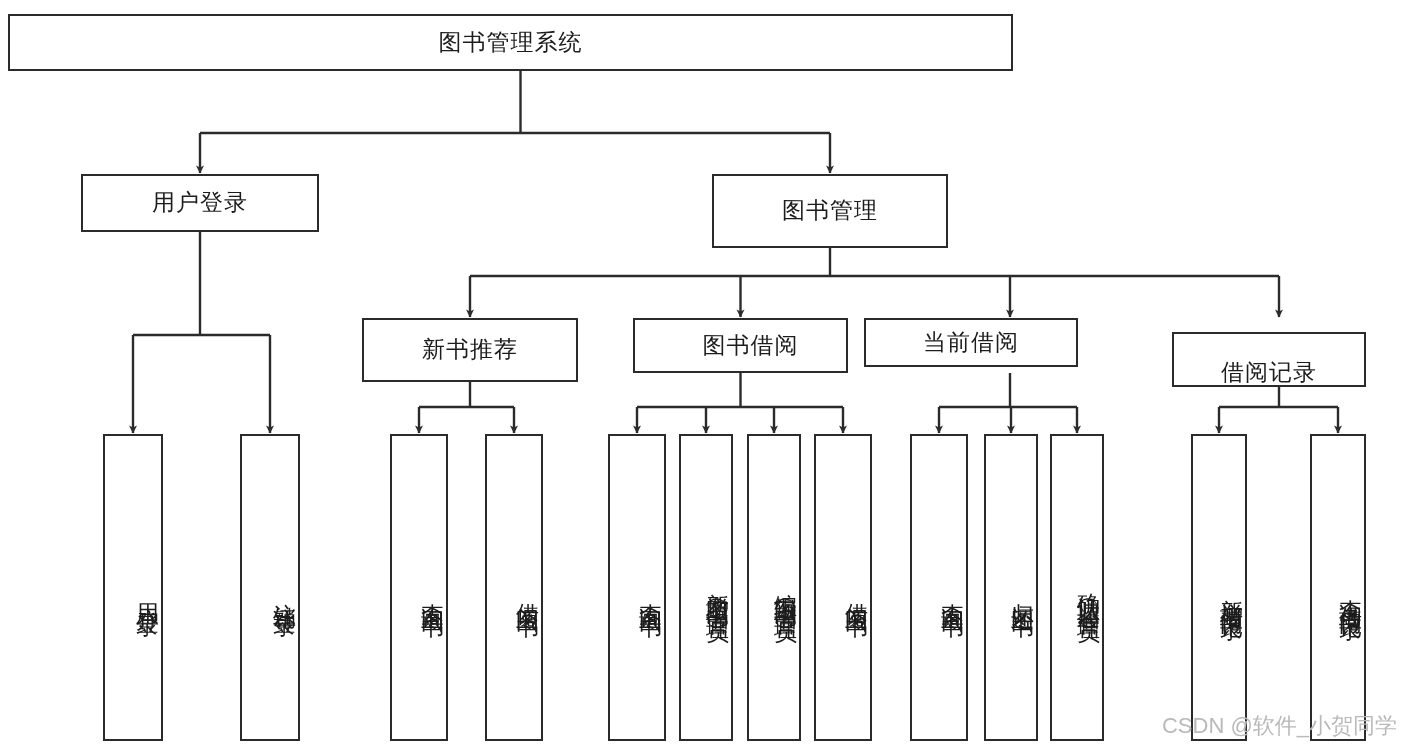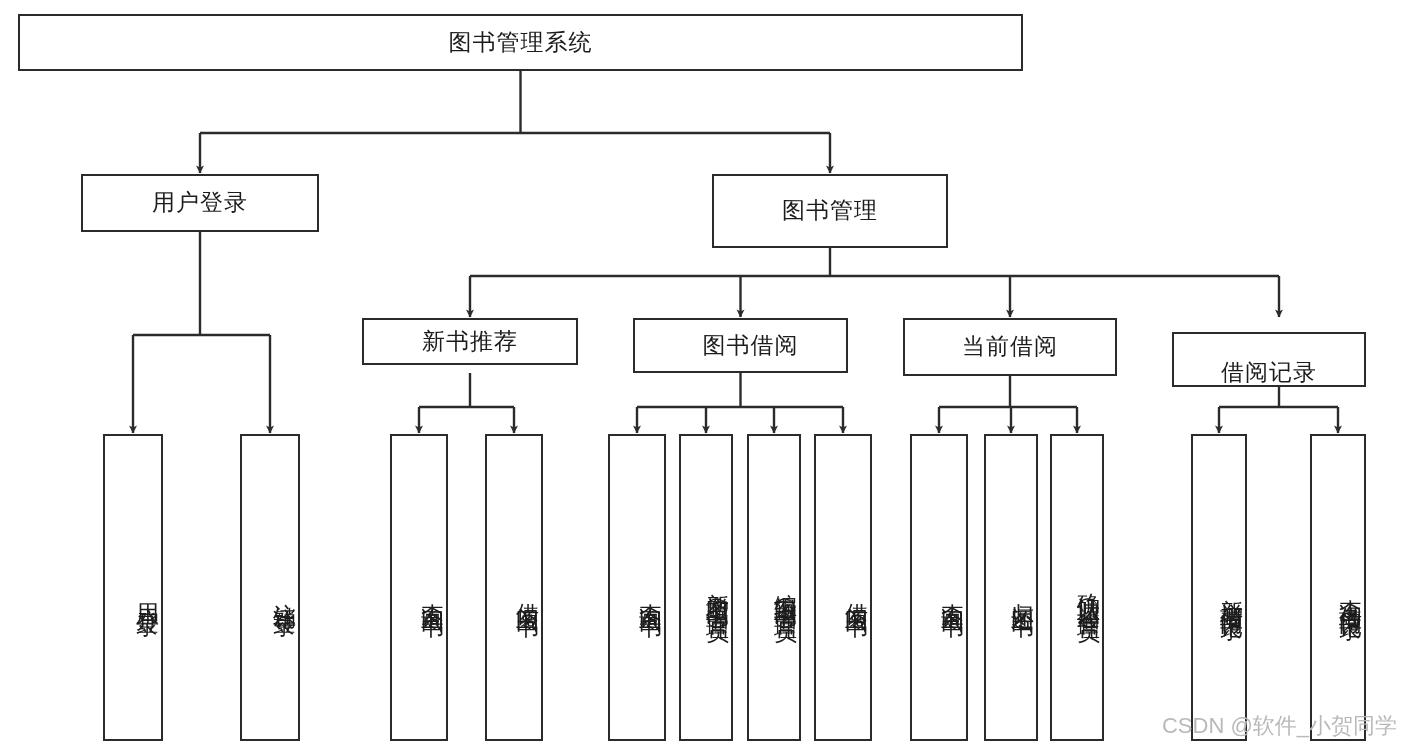--- a/index.html
+++ b/index.html
@@ -107,36 +107,36 @@
         <path d="M1011,407 L1011,433" marker-end="url(#arrow)"></path>
         <path d="M1077,407 L1077,433" marker-end="url(#arrow)"></path>
         <path d="M1279,373 L1279,407"></path>
         <path d="M1219,407 L1338,407"></path>
         <path d="M1219,407 L1219,433" marker-end="url(#arrow)"></path>
         <path d="M1338,407 L1338,433" marker-end="url(#arrow)"></path>
       </g>
   </svg>
 
   <div id="nodes-layer">
-      <div class="node horiz" style="left: 18px; top: 14px; width: 1005px; height: 57px;">
+      <div class="node horiz" style="left: 8px; top: 14px; width: 1005px; height: 57px;">
         <span>图书管理系统</span>
       </div>
       <div class="node horiz" style="left: 81px; top: 174px; width: 238px; height: 58px;">
         <span>用户登录</span>
       </div>
       <div class="node horiz" style="left: 712px; top: 174px; width: 236px; height: 74px;">
         <span>图书管理</span>
       </div>
-      <div class="node horiz" style="left: 362px; top: 318px; width: 216px; height: 47px;">
+      <div class="node horiz" style="left: 362px; top: 318px; width: 216px; height: 64px;">
         <span>新书推荐</span>
       </div>
       <div class="node horiz" style="left: 633px; top: 318px; width: 215px; height: 55px; padding-left: 20px;">
         <span>图书借阅</span>
       </div>
-      <div class="node horiz" style="left: 903px; top: 318px; width: 214px; height: 58px;">
+      <div class="node horiz" style="left: 864px; top: 318px; width: 214px; height: 49px;">
         <span>当前借阅</span>
       </div>
       <div class="node horiz" style="left: 1172px; top: 332px; width: 194px; height: 55px; align-items: flex-end;">
         <span>借阅记录</span>
       </div>
       <div class="node vert" style="left: 103px; top: 434px; width: 60px; height: 307px;">
         <span class="vlabel">用户登录</span>
       </div>
       <div class="node vert" style="left: 240px; top: 434px; width: 60px; height: 307px;">
         <span class="vlabel">注销登录</span>

